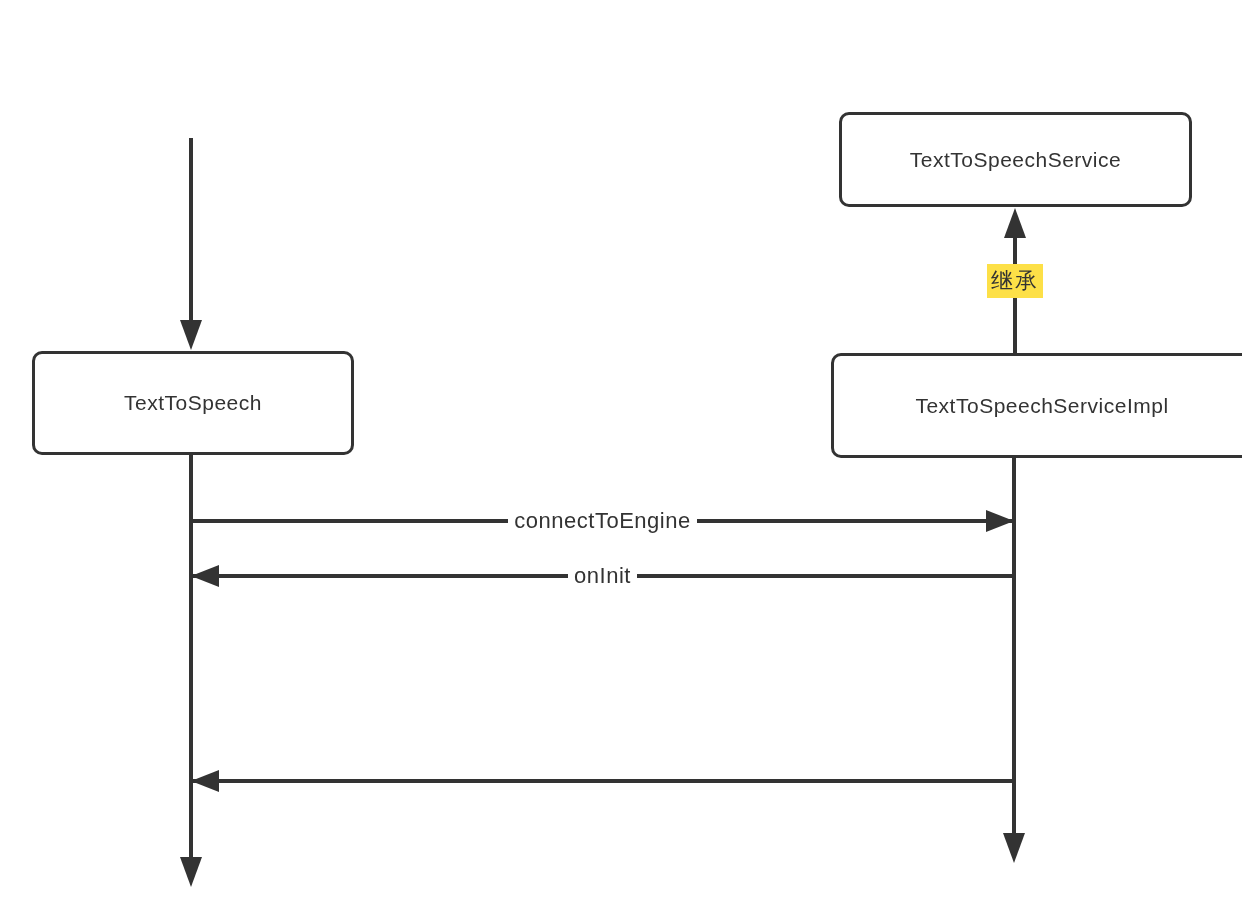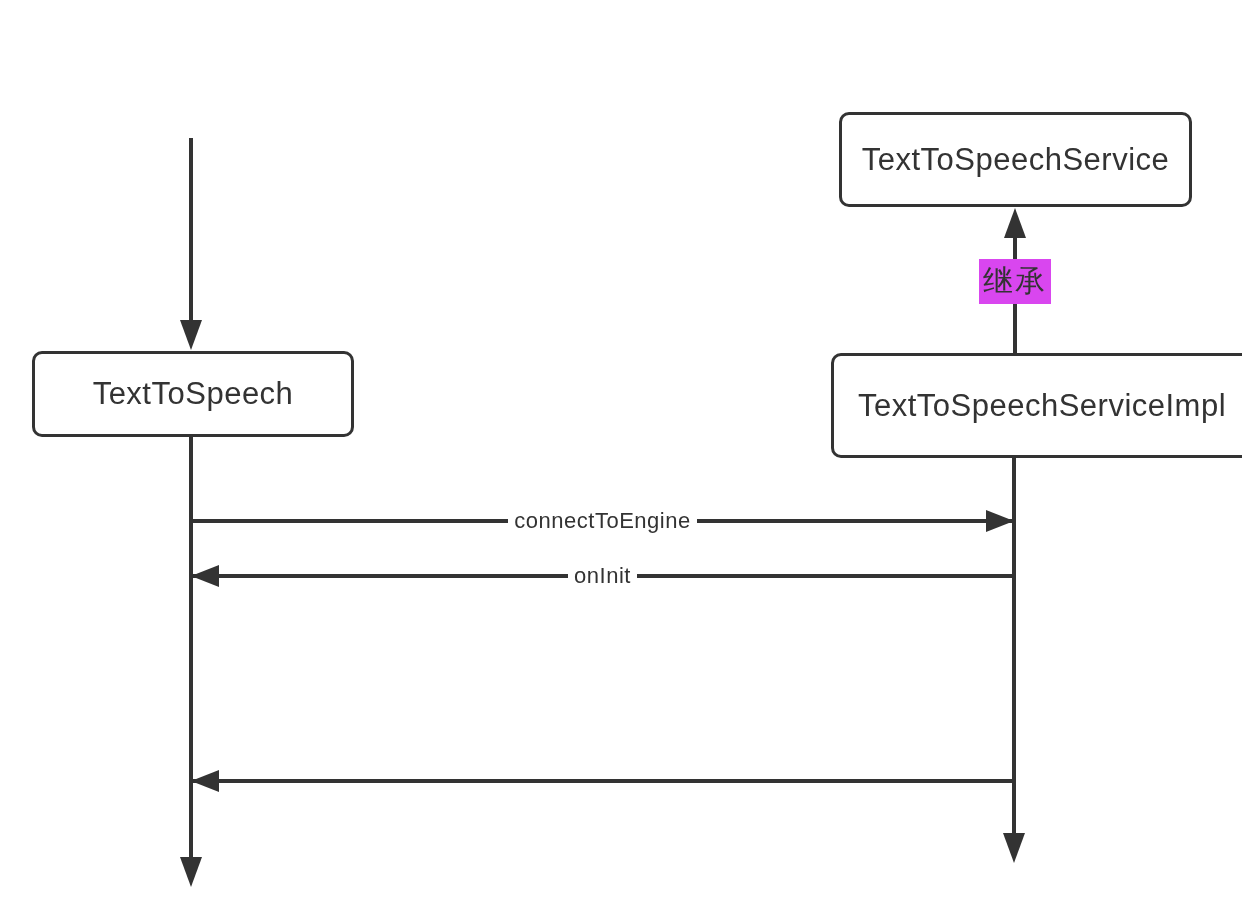--- a/index.html
+++ b/index.html
@@ -58,21 +58,21 @@
   
   .node {
     position: absolute;
     box-sizing: border-box;
     border: 3.5px solid #333333;
     border-radius: 10px;
     background: #ffffff;
     display: flex;
     align-items: center;
     justify-content: center;
-    font-size: 31px;
+    font-size: 21px;
     letter-spacing: 0.5px;
     z-index: 2;
   }
   
   .msg {
     position: absolute;
     left: 191px;
     width: 823px;
     height: 36px;
     display: flex;
@@ -103,40 +103,40 @@
     left: 955px;
     top: 262px;
     width: 120px;
     height: 38px;
     display: flex;
     align-items: center;
     justify-content: center;
     z-index: 1;
   }
   .inherit-label {
-    background: #d946ef;
+    background: #fde047;
     padding: 2px 4px;
-    font-size: 30px;
+    font-size: 22px;
     letter-spacing: 2px;
     white-space: nowrap;
   }
 </style>
 </head>
 <body>
 
 <div class="canvas">
 
   <div class="vline" style="left:189px; top:138px; height:184px;"></div>
   <div class="arr-down" style="left:180px; top:320px;"></div>
 
   <div class="node" style="left:839px; top:112px; width:353px; height:95px;">
     <span>TextToSpeechService</span>
   </div>
 
-  <div class="node" style="left:32px; top:351px; width:322px; height:86px;">
+  <div class="node" style="left:32px; top:351px; width:322px; height:104px;">
     <span>TextToSpeech</span>
   </div>
 
   <div class="node" style="left:831px; top:353px; width:422px; height:105px;">
     <span>TextToSpeechServiceImpl</span>
   </div>
 
   <div class="arr-up" style="left:1004px; top:208px;"></div>
   <div class="vline" style="left:1013px; top:236px; height:117px;"></div>
   <div class="inherit-label-wrap">

